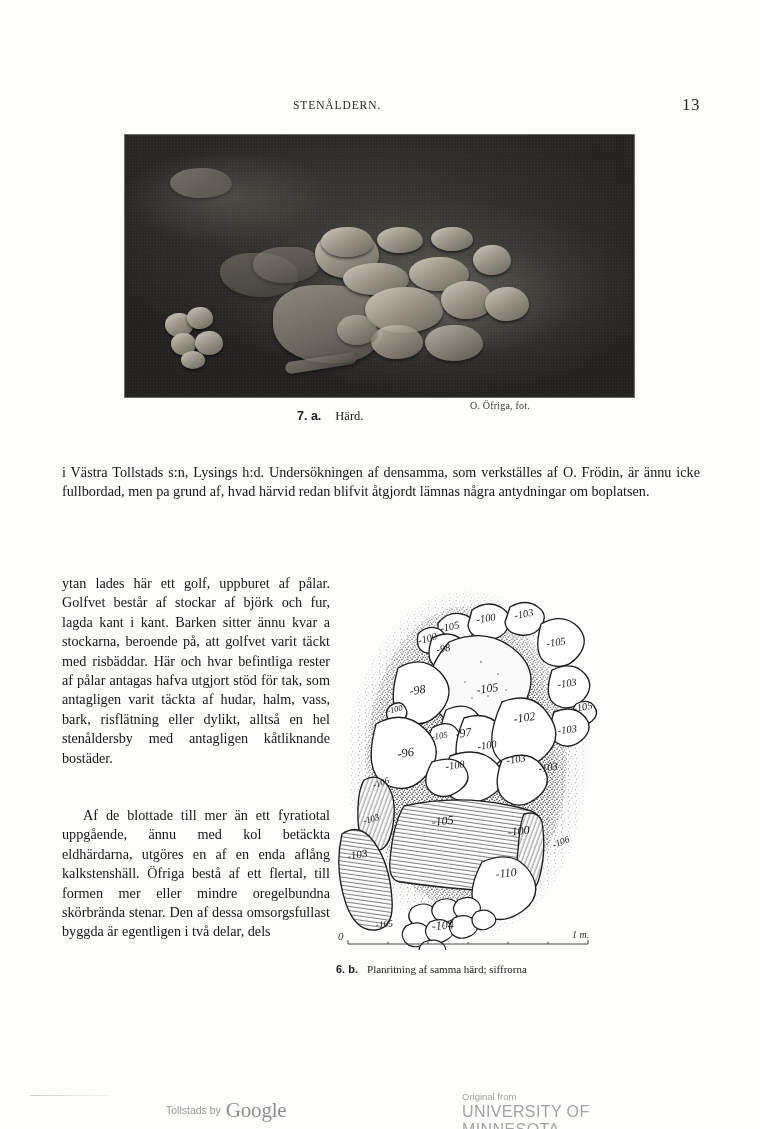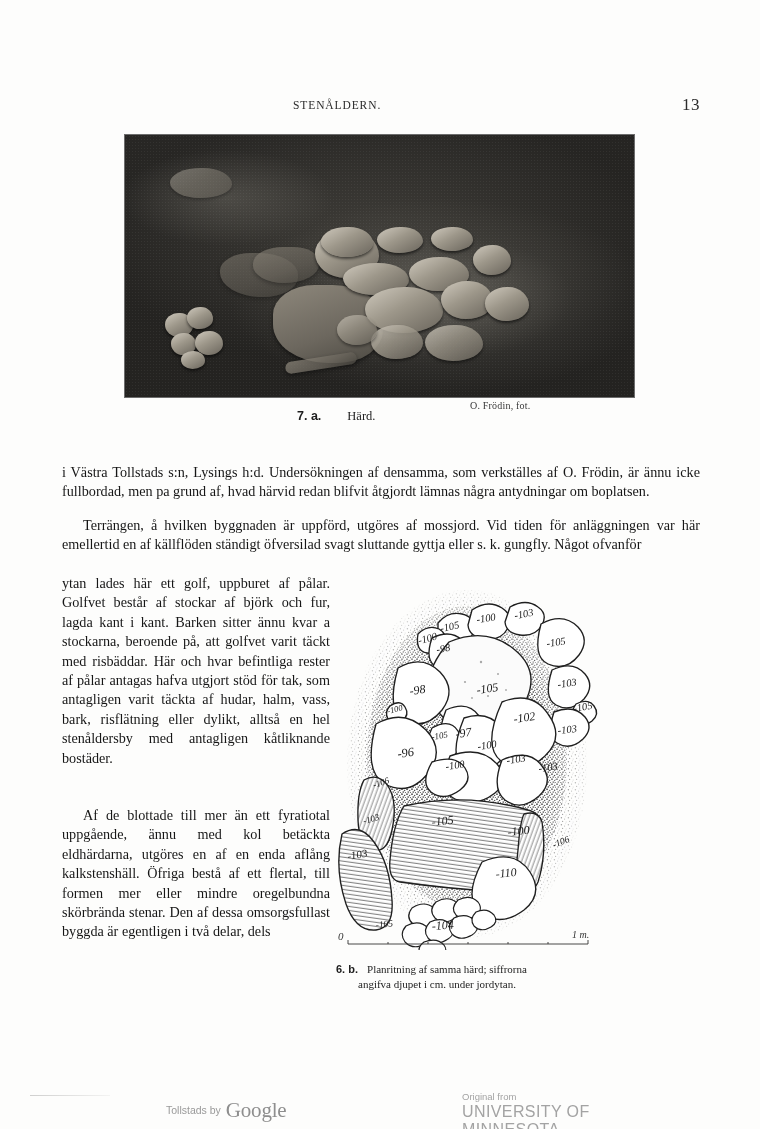--- a/index.html
+++ b/index.html
@@ -92,21 +92,21 @@
 
   
   .cap-6a {
     position: absolute;
     left: 297px;
     top: 409px;
     font-size: 12.5px;
     color: #1d1d1d;
   }
   .cap-6a .fignum { font-weight: bold; font-family: "Liberation Sans", sans-serif; font-size: 12.5px; }
-  .cap-6a .captext { margin-left: 26px; }
+  .cap-6a .captext { margin-left: 14px; }
   .photo-credit {
     position: absolute;
     left: 470px;
     top: 400px;
     font-size: 10px;
     color: #3a3a3a;
     letter-spacing: .2px;
   }
 
   
@@ -219,28 +219,27 @@
     <div class="stone" style="left:284px; top:122px; width:60px; height:34px;"></div>
     <div class="stone" style="left:240px; top:152px; width:78px; height:46px;"></div>
     <div class="stone" style="left:316px; top:146px; width:52px; height:38px;"></div>
     <div class="stone" style="left:360px; top:152px; width:44px; height:34px;"></div>
     <div class="stone" style="left:246px; top:190px; width:52px; height:34px; opacity:.85;"></div>
     <div class="stone" style="left:300px; top:190px; width:58px; height:36px; opacity:.8;"></div>
     <div class="stone" style="left:212px; top:180px; width:40px; height:30px; opacity:.7;"></div>
     <div class="slab" style="left:160px; top:222px; width:72px; height:12px; opacity:.75; border-radius:6px; transform:rotate(-9deg);"></div>
   </div>
 
-  <div class="photo-credit">O. Frödin, fot.</div>
+  <div class="photo-credit">O. Öfriga, fot.</div>
 
   <div class="cap-6a">
     <span class="fignum">7. a.</span><span class="captext">Härd.</span>
   </div>
 
   <div id="para-1" class="para full-col">i Västra Tollstads s:n, Lysings h:d. Undersökningen af densamma, som verkställes af O. Frödin, är ännu icke fullbordad, men pa grund af, hvad härvid redan blifvit åtgjordt lämnas några antydningar om boplatsen.</div>
-  <div id="para-2" class="para full-col indent">Terrängen, å hvilken byggnaden är uppförd, utgöres af mossjord. Vid tiden för anläggningen var här emellertid en af källflöden ständigt öfversilad svagt sluttande gyttja eller s. k. gungfly. Något ofvanför</div>
   <div id="para-3" class="para narrow-col">ytan lades här ett golf, uppburet af pålar. Golfvet består af stockar af björk och fur, lagda kant i kant. Barken sitter ännu kvar a stockarna, beroende på, att golfvet varit täckt med risbäddar. Här och hvar befintliga rester af pålar antagas hafva utgjort stöd för tak, som antagligen varit täckta af hudar, halm, vass, bark, risflätning eller dylikt, alltså en hel stenåldersby med antagligen kåtliknande bostäder.</div>
   <div id="para-4" class="para narrow-col indent">Af de blottade till mer än ett fyratiotal uppgående, ännu med kol betäckta eldhärdarna, utgöres en af en enda aflång kalkstenshäll. Öfriga bestå af ett flertal, till formen mer eller mindre oregelbundna skörbrända stenar. Den af dessa omsorgsfullast byggda är egentligen i två delar, dels</div>
 
   <div class="plan">
     <svg viewBox="0 0 266 372" xmlns="http://www.w3.org/2000/svg">
       <defs>
         <pattern id="gravel" width="7" height="7" patternUnits="userSpaceOnUse">
           <rect width="7" height="7" fill="#ffffff"></rect>
           <circle cx="1.4" cy="1.7" r="0.72" fill="#3d3d3d"></circle>
           <circle cx="4.6" cy="3.1" r="0.55" fill="#555"></circle>
@@ -367,21 +366,20 @@
         <path d="M12 366 H252" fill="none"></path>
         <path d="M12 362 V366 M52 364 V366 M92 364 V366 M132 364 V366 M172 364 V366 M212 364 V366 M252 362 V366" fill="none"></path>
       </g>
       <text x="2" y="362" font-family="Liberation Serif, serif" font-style="italic" font-size="11" fill="#333">0</text>
       <text x="236" y="360" font-family="Liberation Serif, serif" font-style="italic" font-size="10" fill="#333">1 m.</text>
     </svg>
   </div>
 
   <div class="cap-6b">
     <span class="fignum">6. b.</span><span class="captext">Planritning af samma härd; siffrorna</span>
-    <span class="line2">angifva djupet i cm. under jordytan.</span>
   </div>
 
   <div class="scan-artifact"></div>
 
   <div class="footer-left">
     <span>Tollstads by</span><span class="g-word">Google</span>
   </div>
 
   <div class="footer-right">
     <span class="small">Original from</span>

